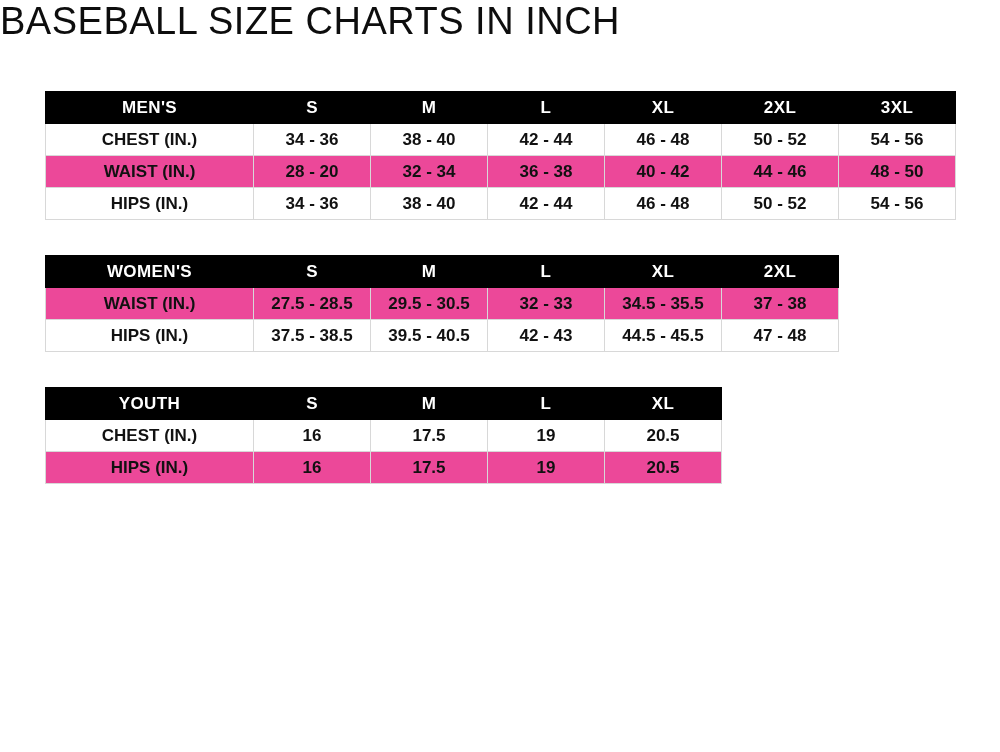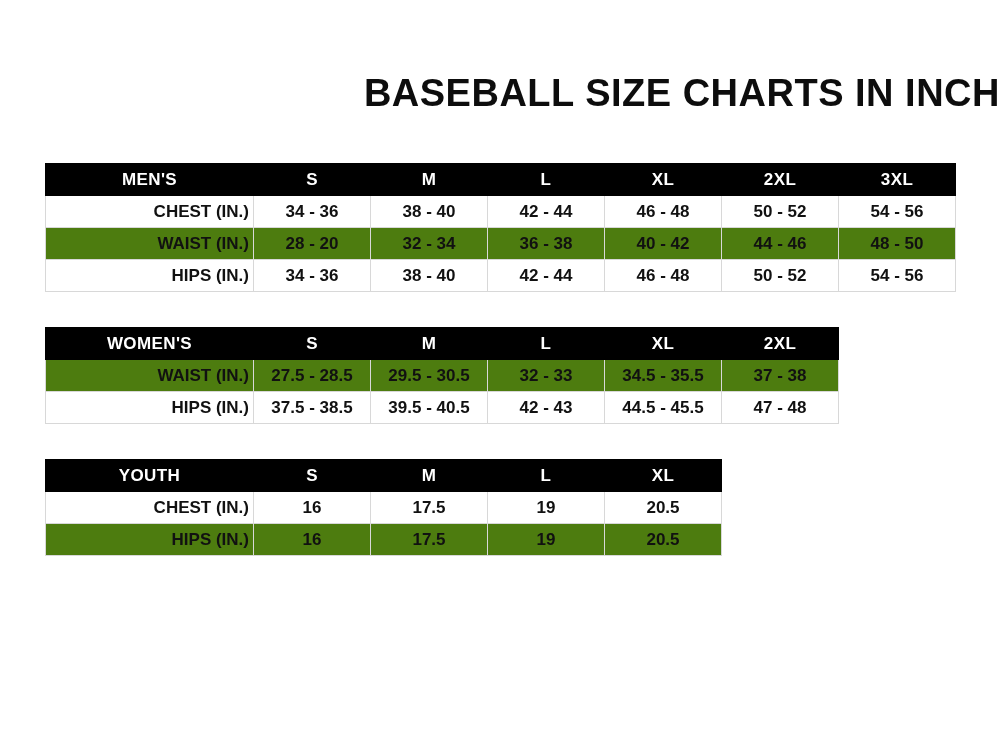--- a/index.html
+++ b/index.html
@@ -14,27 +14,26 @@
     color: #111111;
     overflow: hidden;
   }
   .page {
     position: relative;
     width: 1000px;
     height: 752px;
     box-sizing: border-box;
   }
   .title {
-    text-align: right;
+    text-align: left;
     font-size: 38px;
-    font-weight: bold;
+    font-weight: normal;
     letter-spacing: 0.5px;
     color: #0d0d0d;
     margin: 0;
-    padding-top: 72px;
   }
   .tables {
     padding: 0 45px;
     margin-top: 48px;
   }
   table.size-table {
     border-collapse: collapse;
     table-layout: fixed;
     margin-bottom: 35px;
     font-size: 17px;
@@ -52,24 +51,24 @@
     background: #000000;
     color: #ffffff;
     border: 1px solid #000000;
     font-size: 17px;
     letter-spacing: 0.4px;
   }
   table.size-table thead th.rowlabel {
     text-align: center;
   }
   table.size-table tbody tr.alt td {
-    background: #4d7c0f;
+    background: #ec4899;
   }
   table.size-table tbody td.rowlabel {
-    text-align: right;
+    text-align: center;
   }
   
   .t-men { width: 910px; }
   .t-men col.c0 { width: 208px; }
   .t-men col.c1, .t-men col.c2, .t-men col.c3,
   .t-men col.c4, .t-men col.c5, .t-men col.c6 { width: 117px; }
 
   .t-women { width: 793px; }
   .t-women col.c0 { width: 208px; }
   .t-women col.c1, .t-women col.c2, .t-women col.c3,

